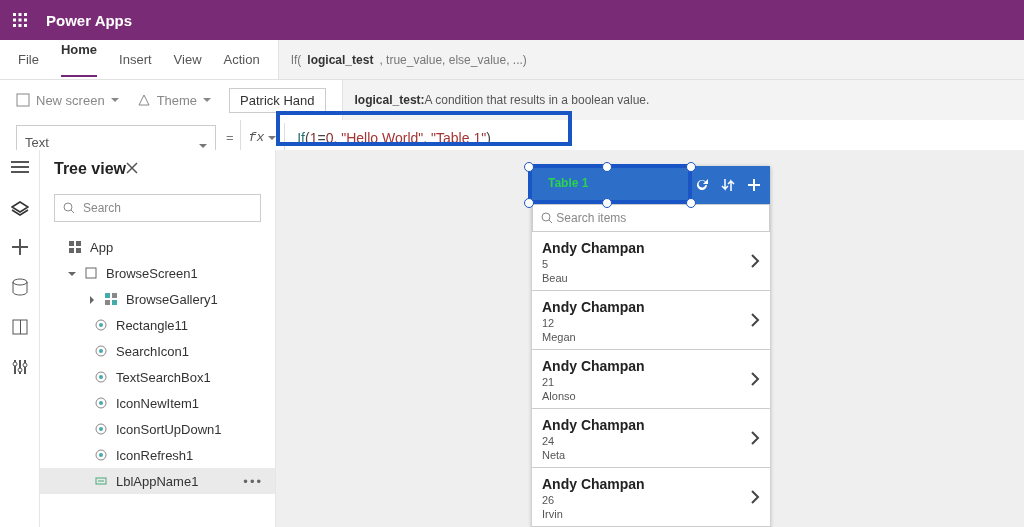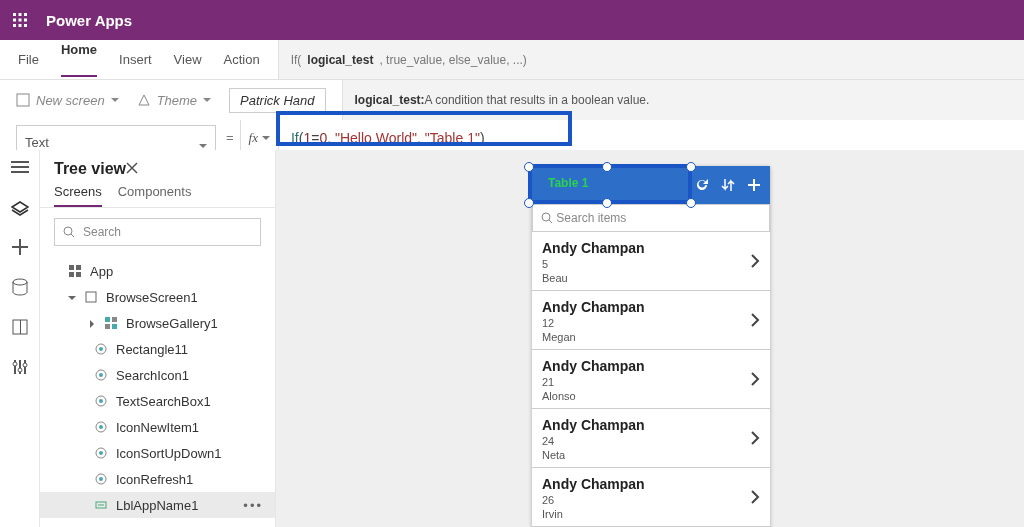--- a/index.html
+++ b/index.html
@@ -14,21 +14,21 @@
   
   .menu-bar { height: 40px; border-bottom: 1px solid #e1e1e1; display: flex; align-items: stretch; }
   .menu-tabs { display: flex; align-items: center; padding: 0 18px; gap: 22px; color: #555; }
   .menu-tab { cursor: pointer; font-size: 13px; }
   .menu-tab.active { color: #333; font-weight: 600; border-bottom: 2px solid #742774; padding-bottom: 18px; }
   .hint-row { flex: 1; background: #f3f3f3; border-left: 1px solid #e1e1e1; display: flex; align-items: center; padding: 0 12px; color: #777; font-size: 12px; gap: 6px; }
   .hint-row b { color: #333; }
 
   
   .ribbon { height: 40px; display: flex; align-items: center; }
-  .ribbon-left { display: flex; align-items: center; gap: 18px; padding: 0 16px; color: #888; font-style: italic; }
+  .ribbon-left { display: flex; align-items: center; gap: 18px; padding: 0 16px; color: #888; }
   .ribbon-btn { display: flex; align-items: center; gap: 6px; cursor: pointer; font-size: 13px; }
   .ribbon-btn svg { fill: #888; }
   .font-box { border: 1px solid #ccc; padding: 4px 10px; font-size: 13px; color: #333; min-width: 90px; }
   .logical-desc { flex: 1; background: #f3f3f3; border-left: 1px solid #e1e1e1; display: flex; align-items: center; padding: 0 12px; color: #555; font-size: 12px; height: 100%; }
   .logical-desc b { color: #333; }
 
   
   .formula-row { height: 36px; display: flex; align-items: center; border-bottom: 1px solid #ddd; }
   .prop-selector { width: 200px; margin: 0 8px 0 16px; height: 26px; border: 1px solid #ccc; display: flex; align-items: flex-end; justify-content: space-between; padding: 0 8px; color: #555; font-size: 13px; }
   .equals { color: #777; margin: 0 6px 0 2px; }
@@ -165,21 +165,21 @@
 <div class="formula-row">
   <div class="prop-selector">
     <span>Text</span>
     <svg width="8" height="8" viewBox="0 0 8 8">
         <path d="M0 2l4 4 4-4z" fill="#777"></path>
       </svg>
   </div>
   <span class="equals">=</span>
   <div class="formula-box-wrap">
     <div class="fx">
-      <span style="font-family:Liberation Serif, serif;text-align:center;">fx</span>
+      <span style="font-family:Liberation Mono, monospace;text-align:center;">fx</span>
       <svg width="8" height="8" viewBox="0 0 8 8">
           <path d="M0 2l4 4 4-4z"></path>
         </svg>
     </div>
     <div class="formula-text">
       <span class="t-fn">If</span><span class="t-op">(</span><span class="t-num">1</span><span class="t-op">=</span><span class="t-num">0</span><span class="t-op">, </span><span class="t-str">"Hello World"</span><span class="t-op">, </span><span class="t-str">"Table 1"</span><span class="t-op">)</span>
     </div>
   </div>
 </div>
 <div id="hl-fx" class="highlight-blue"></div>
@@ -223,24 +223,20 @@
       <circle cx="14" cy="7" r="2" fill="#fff" stroke="#555"></circle>
     </svg>
 </div>
 
 <div class="tree-panel">
   <div class="tree-header">
     <span class="tree-title">Tree view</span>
     <span class="close-x"><svg width="12" height="12" viewBox="0 0 12 12">
           <path d="M1 1l10 10M11 1L1 11" stroke="#555" stroke-width="1.5"></path>
         </svg></span>
-  </div>
-  <div class="tree-tabs">
-    <span class="tree-tab active">Screens</span>
-    <span class="tree-tab">Components</span>
   </div>
   <div class="search-box">
     <svg width="12" height="12" viewBox="0 0 12 12">
         <circle cx="5" cy="5" r="4" fill="none" stroke="#888"></circle>
         <line x1="8" y1="8" x2="11" y2="11" stroke="#888"></line>
       </svg>
     <span>Search</span>
   </div>
   <div class="tree-list">
     <div class="tree-item indent1">

